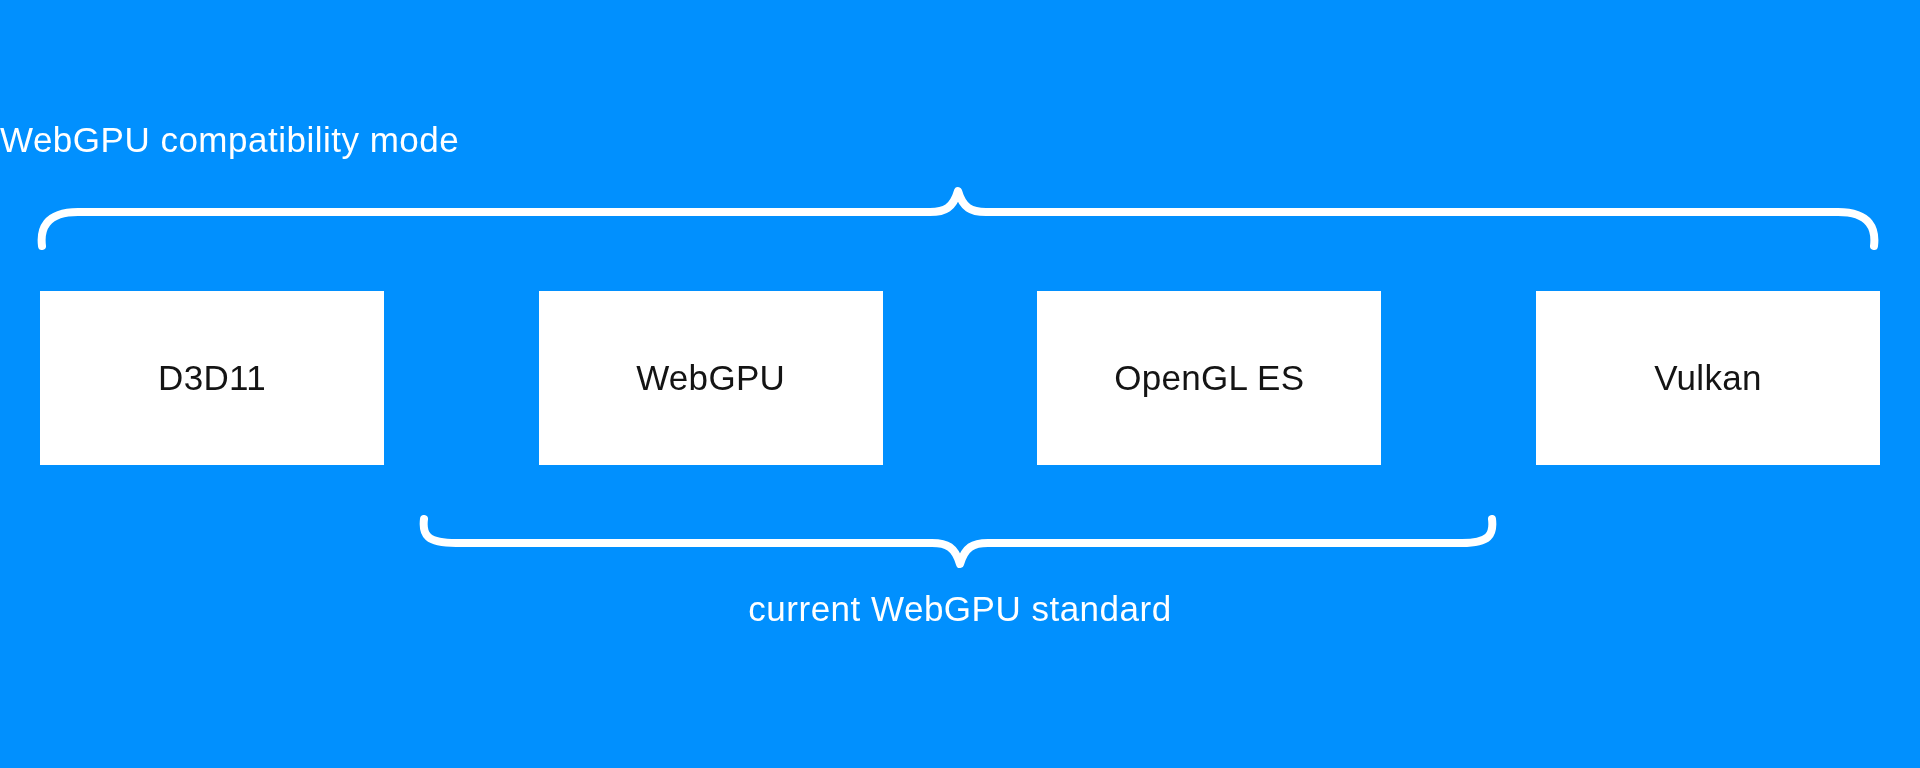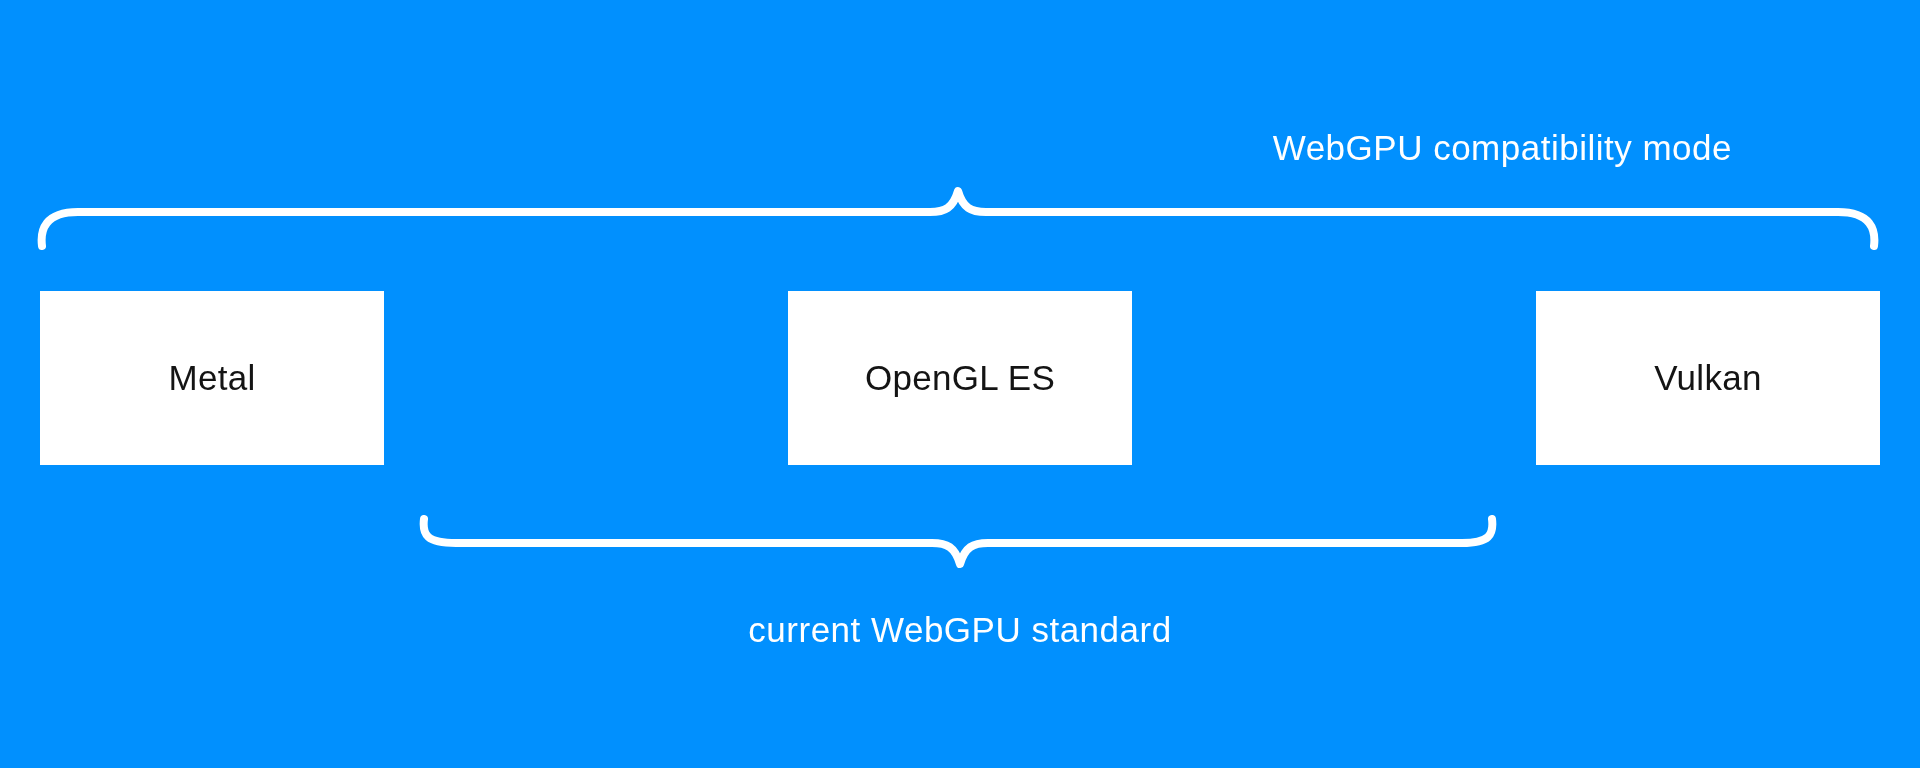--- a/index.html
+++ b/index.html
@@ -10,24 +10,24 @@
   .stage {
     position: relative;
     width: 1920px;
     height: 768px;
     background: #0190fe;
     font-family: "Liberation Sans", sans-serif;
     overflow: hidden;
   }
   .diagram-title {
     position: absolute;
-    top: 128px;
+    top: 120px;
     left: 0;
     width: 1732px;
-    text-align: right;
+    text-align: left;
     color: #ffffff;
     font-size: 35px;
     font-weight: 400;
     letter-spacing: 0.5px;
   }
   .brace-svg {
     position: absolute;
     top: 0;
     left: 0;
     width: 1920px;
@@ -67,21 +67,20 @@
   .bottom-label {
     position: absolute;
     top: 589px;
     left: 0;
     width: 1920px;
     text-align: center;
     color: #ffffff;
     font-size: 35px;
     font-weight: 400;
     letter-spacing: 0.5px;
-    margin-top: 21px;
   }
 </style>
 </head>
 <body>
 
 <div class="stage">
 
   <div class="diagram-title">WebGPU compatibility mode</div>
 
   <svg class="brace-svg" viewBox="0 0 1920 768">
@@ -96,21 +95,24 @@
              C 422 535, 427 543, 456 543
              L 932 543
              C 947 543, 955 547, 960 564
              C 965 547, 973 543, 988 543
              L 1462 543
              C 1489 543, 1494 535, 1492 519"></path>
   </svg>
 
   <div class="boxes-row">
     <div class="api-box">
-      <span>Metal</span>
+      <span>D3D11</span>
+    </div>
+    <div class="api-box">
+      <span>WebGPU</span>
     </div>
     <div class="api-box">
       <span>OpenGL ES</span>
     </div>
     <div class="api-box">
       <span>Vulkan</span>
     </div>
   </div>
 
   <div class="bottom-label">current WebGPU standard</div>

